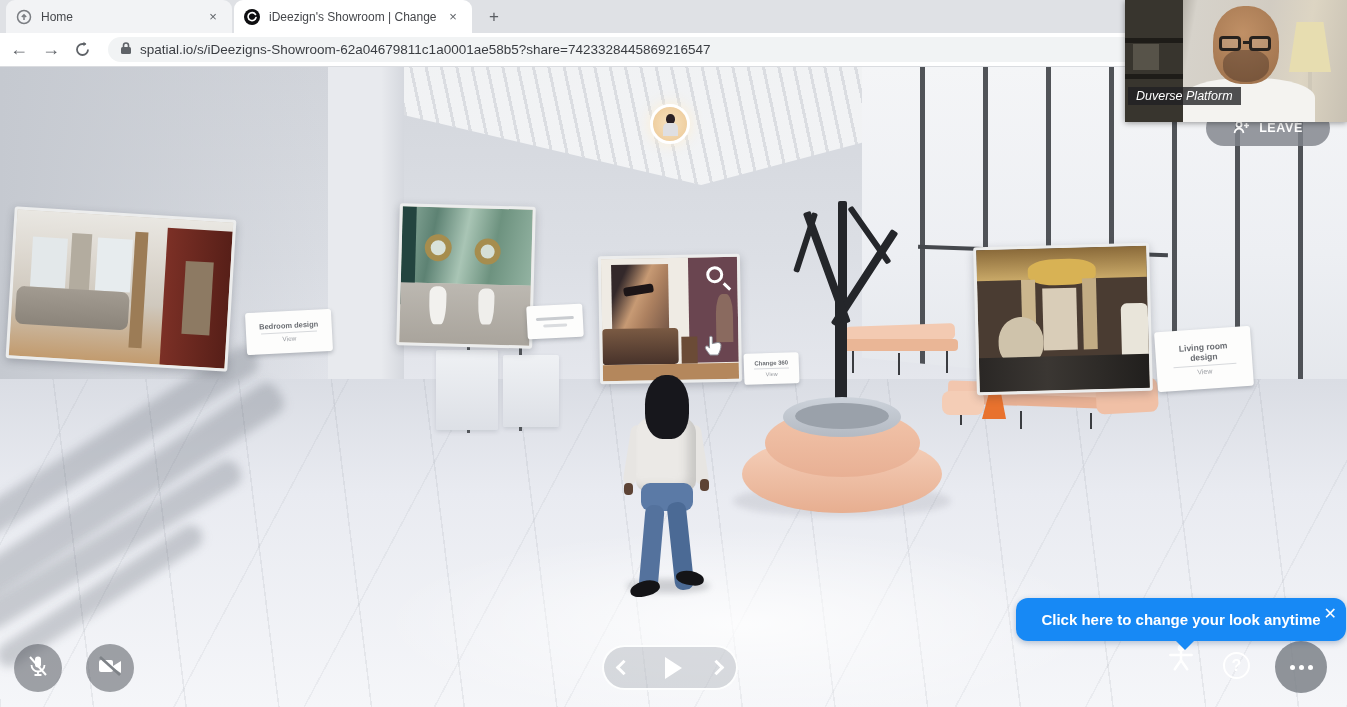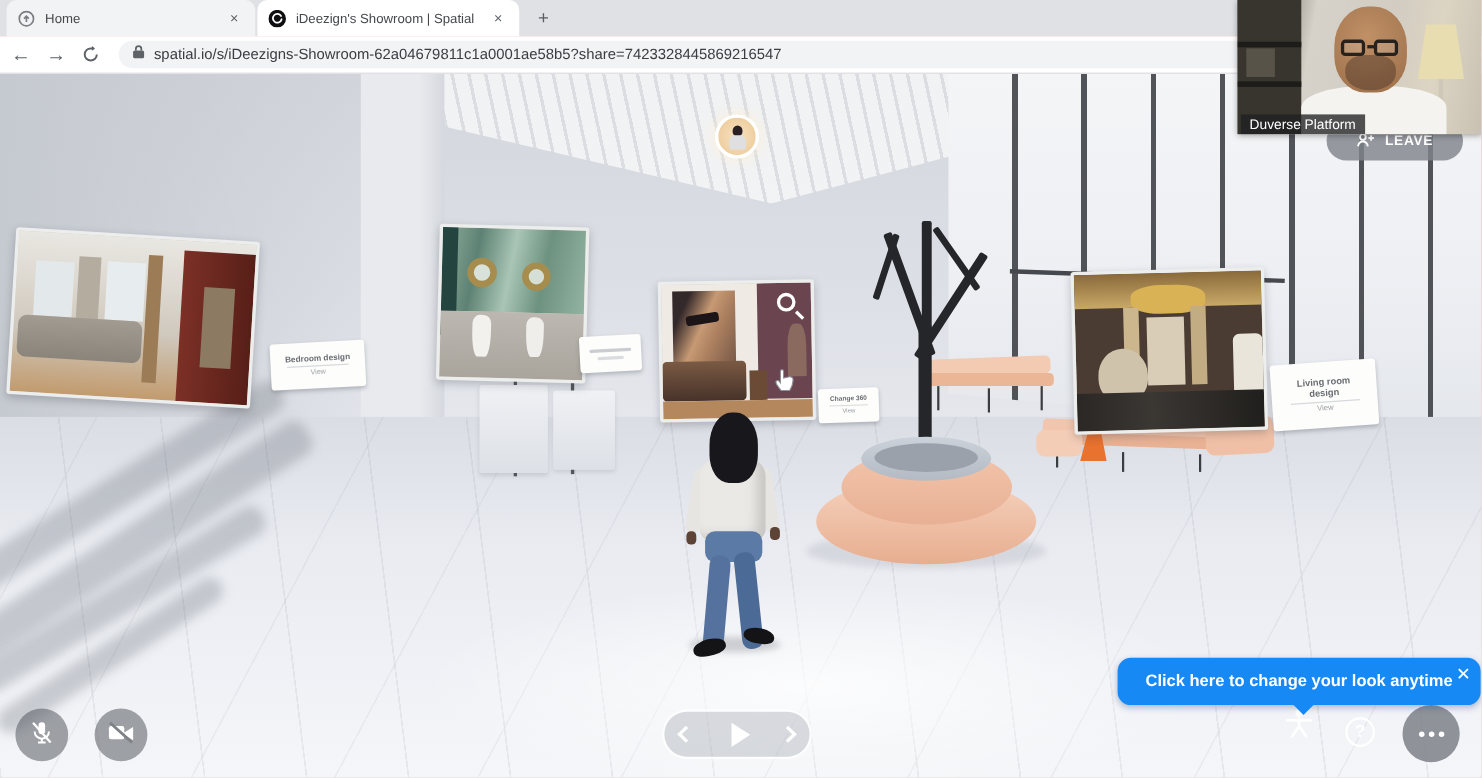--- a/index.html
+++ b/index.html
@@ -1,16 +1,16 @@
 <!DOCTYPE html>
 <html><head>
 <meta charset="utf-8">
 <style>
   html,body{margin:0;padding:0;background:#fff;font-family:"Liberation Sans",sans-serif;}
-  #app{position:relative;width:1347px;height:707px;overflow:hidden;background:#fca5a5;}
+  #app{position:relative;width:1347px;height:707px;overflow:hidden;background:#fde047;}
   *{box-sizing:border-box;}
 
   
   .chrome{position:absolute;left:0;top:0;width:1347px;height:67px;z-index:5;}
   .tabstrip{position:absolute;left:0;top:0;width:1347px;height:33px;background:#dfe1e5;}
   .tab{position:absolute;top:0;height:33px;border-radius:9px 9px 0 0;display:flex;align-items:center;padding:0 10px;}
   .tab.t1{left:6px;width:226px;background:#f2f3f5;}
   .tab.t2{left:234px;width:238px;background:#ffffff;}
   .tablabel{font-size:12px;color:#45474b;white-space:nowrap;overflow:hidden;flex:1;margin-left:9px;}
   .tabclose{font-size:13px;color:#5f6368;width:18px;height:18px;line-height:18px;text-align:center;border-radius:50%;}
@@ -95,21 +95,21 @@
   .webcam{position:absolute;right:0;top:0;width:222px;height:122px;overflow:hidden;z-index:40;background:linear-gradient(100deg,#39362f 0%,#6b665c 10%,#d6d2ca 30%,#d2ccc2 60%,#ddd5c3 78%,#c8c1b3 100%);box-shadow:0 1px 6px rgba(0,0,0,.4);}
   .wc-shelf{position:absolute;left:0;top:0;width:58px;height:122px;background:#38352e;}
   .wc-shelfline{position:absolute;background:#1e1c18;height:5px;}
   .wc-lamp{position:absolute;right:16px;top:22px;width:42px;height:50px;background:#e7ddb0;clip-path:polygon(18% 0,82% 0,100% 100%,0 100%);}
   .wc-lampstem{position:absolute;right:35px;top:72px;width:4px;height:40px;background:#cfc8b8;}
   .wc-shirt{position:absolute;left:58px;bottom:0;width:132px;height:44px;background:#f4f3f0;border-radius:45% 45% 0 0;}
   .wc-head{position:absolute;left:88px;top:6px;width:66px;height:78px;background:radial-gradient(circle at 45% 35%,#c09066,#a2754f 80%);border-radius:46% 46% 42% 42%;}
   .wc-beard{position:absolute;left:10px;top:44px;width:46px;height:32px;background:rgba(55,38,28,.38);border-radius:40% 40% 48% 48%;}
   .wc-glass{position:absolute;top:30px;width:22px;height:15px;border:3.5px solid #27221e;border-radius:4px;background:rgba(230,225,215,.2);}
   .wc-bridge{position:absolute;left:30px;top:35px;width:8px;height:3px;background:#27221e;}
-  .wc-label{position:absolute;left:3px;bottom:0;background:rgba(32,32,34,.78);color:#fff;font-size:12.5px;padding:2px 8px;}
+  .wc-label{position:absolute;left:3px;bottom:17px;background:rgba(32,32,34,.78);color:#fff;font-size:12.5px;padding:2px 8px;font-style:italic;}
 
   .mag{position:absolute;width:17px;height:17px;border:3px solid #fff;border-radius:50%;}
   .maghandle{position:absolute;width:3px;height:9px;background:#fff;transform:rotate(-45deg);}
 </style>
 </head>
 <body>
 
 <div id="app">
 
   <div class="chrome">
@@ -124,21 +124,21 @@
         <span class="tablabel">Home</span>
         <span class="tabclose">×</span>
       </div>
       <div class="tab t2">
         <span class="tabicon">
           <svg width="16" height="16" viewBox="0 0 16 16">
               <circle cx="8" cy="8" r="8" fill="#0e0e10"></circle>
               <path d="M11.5 5.5A4 4 0 1 0 12 8.5" fill="none" stroke="#fff" stroke-width="1.6" stroke-linecap="round"></path>
             </svg>
         </span>
-        <span class="tablabel">iDeezign's Showroom | Spatial</span>
+        <span class="tablabel">iDeezign's Showroom | Change</span>
         <span class="tabclose">×</span>
       </div>
       <div class="newtab">+</div>
     </div>
     <div class="navbar">
       <div class="navbtn" style="font-size:18px;">←</div>
       <div class="navbtn" style="font-size:18px;">→</div>
       <div class="navbtn">
         <svg width="17" height="17" viewBox="0 0 17 17">
             <path d="M14 8.5A5.5 5.5 0 1 1 8.5 3h3" fill="none" stroke="#5f6368" stroke-width="1.8"></path>

